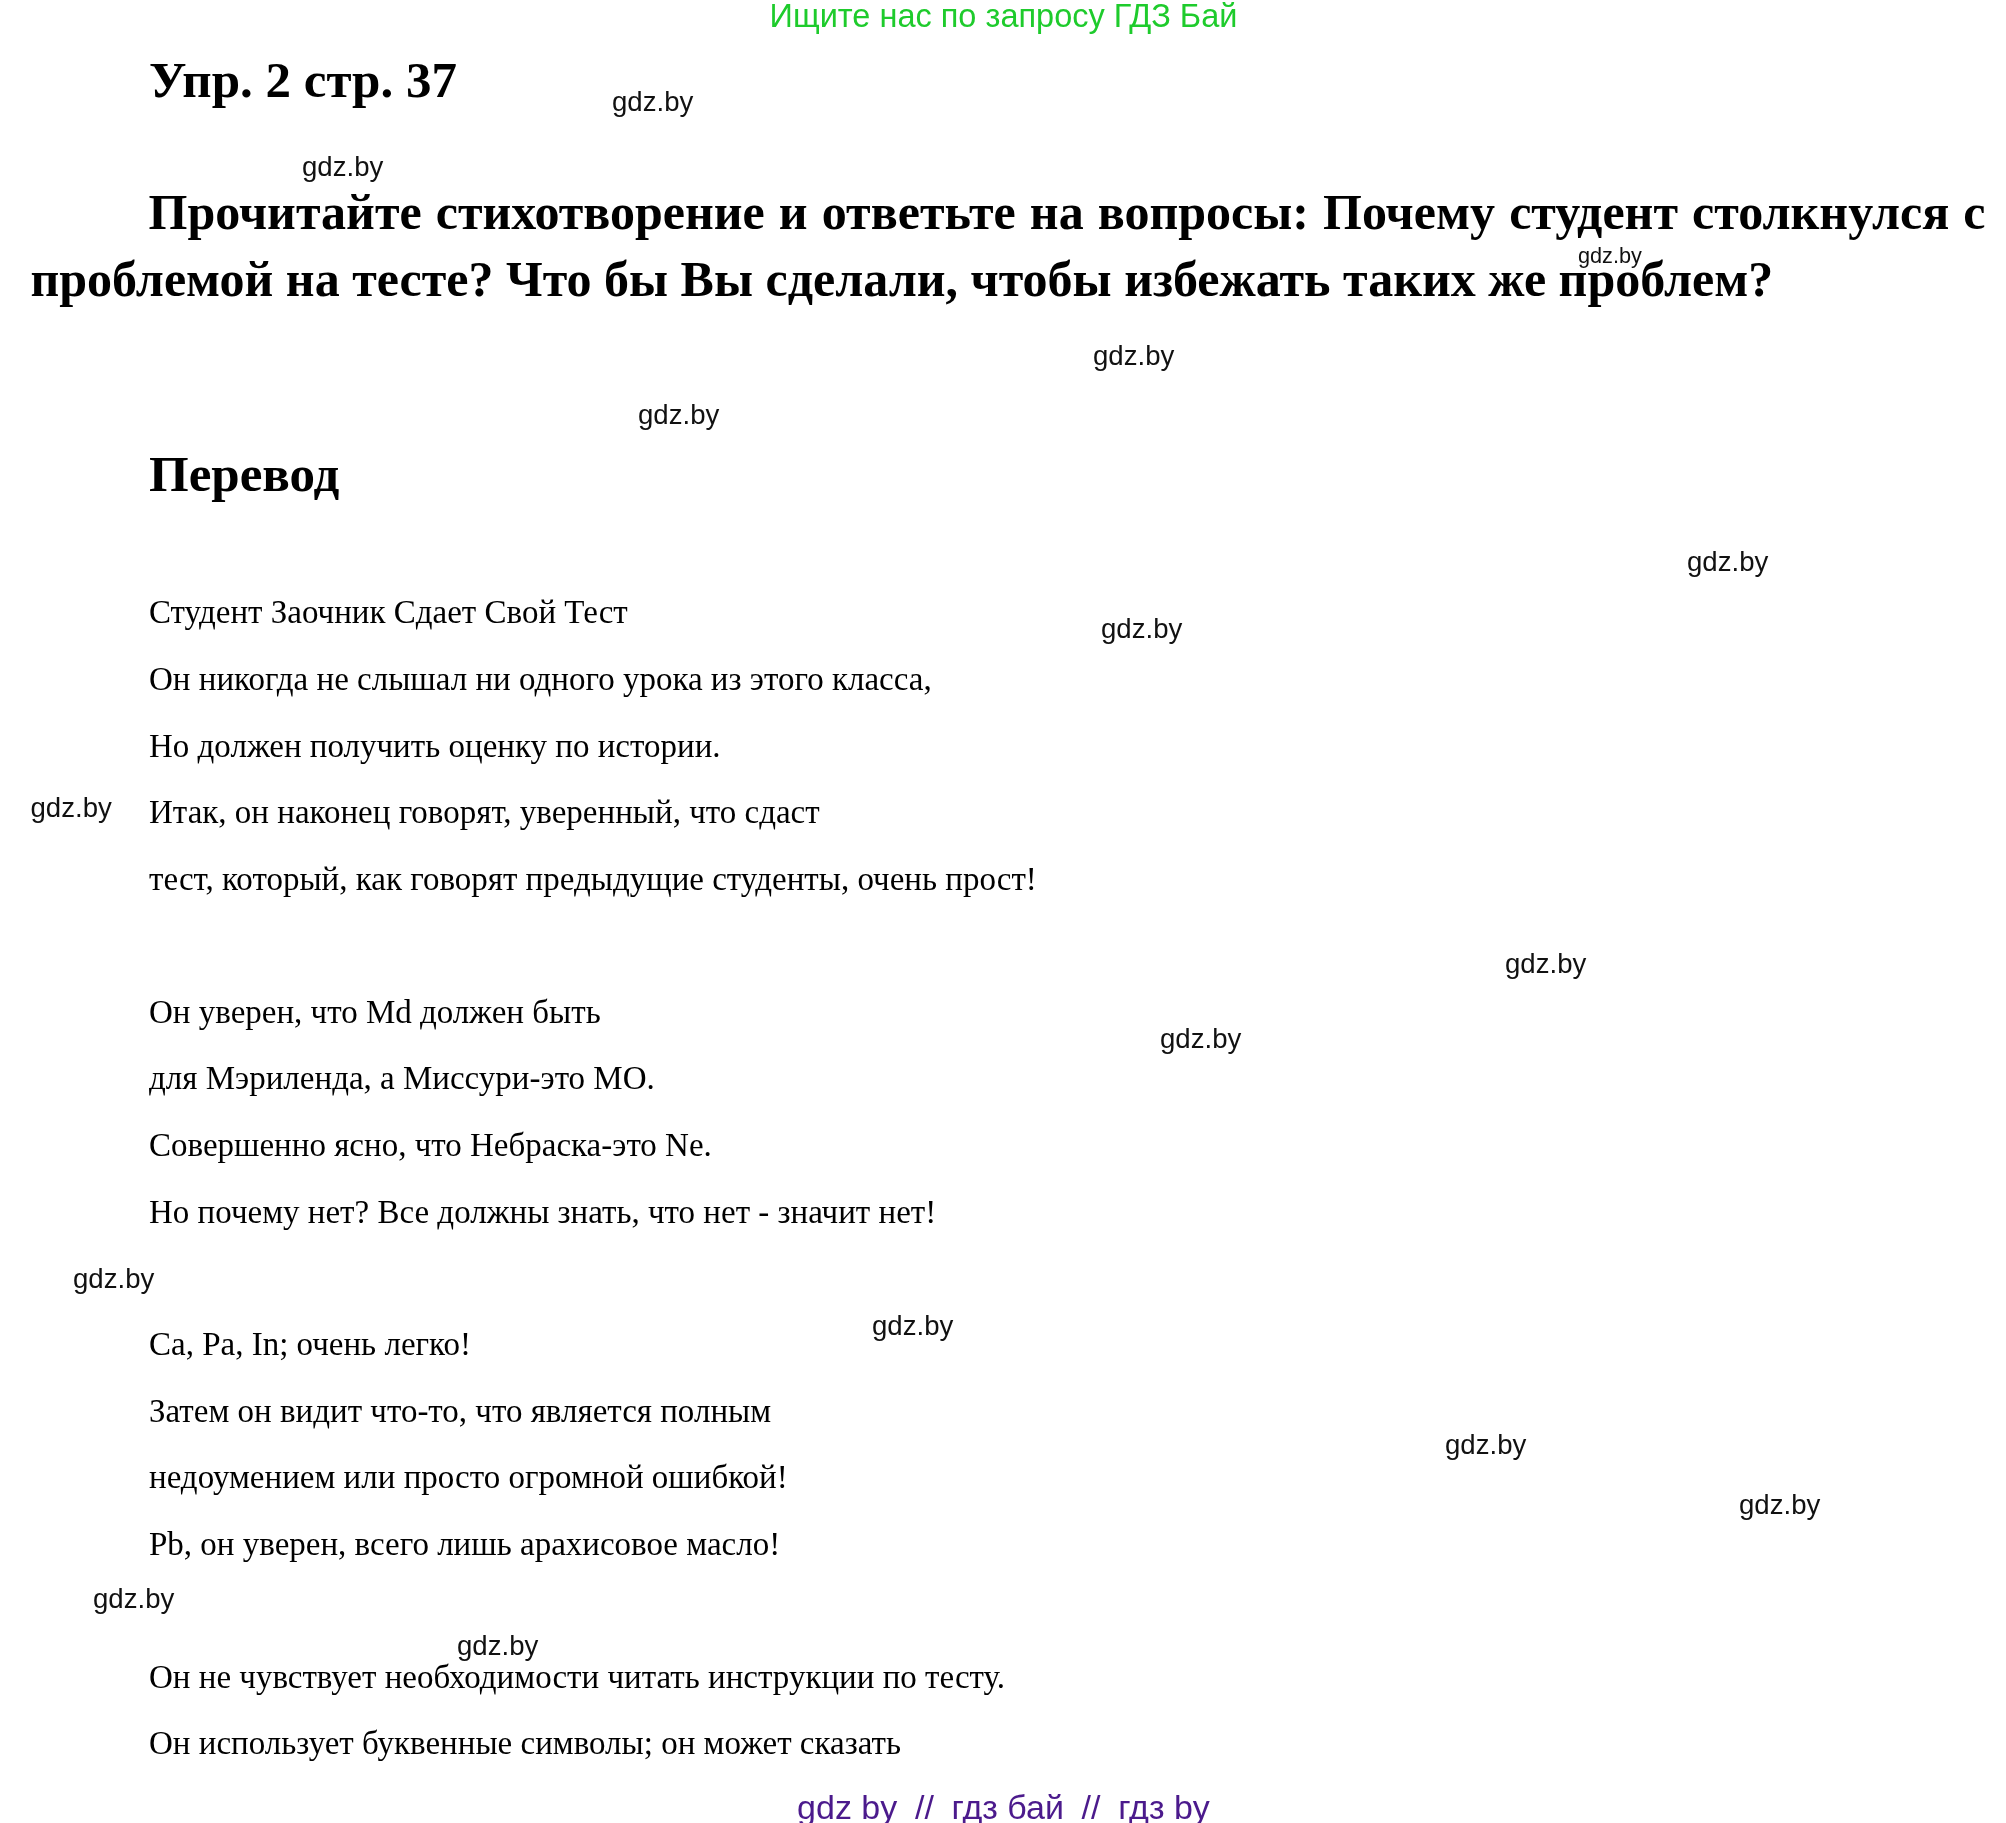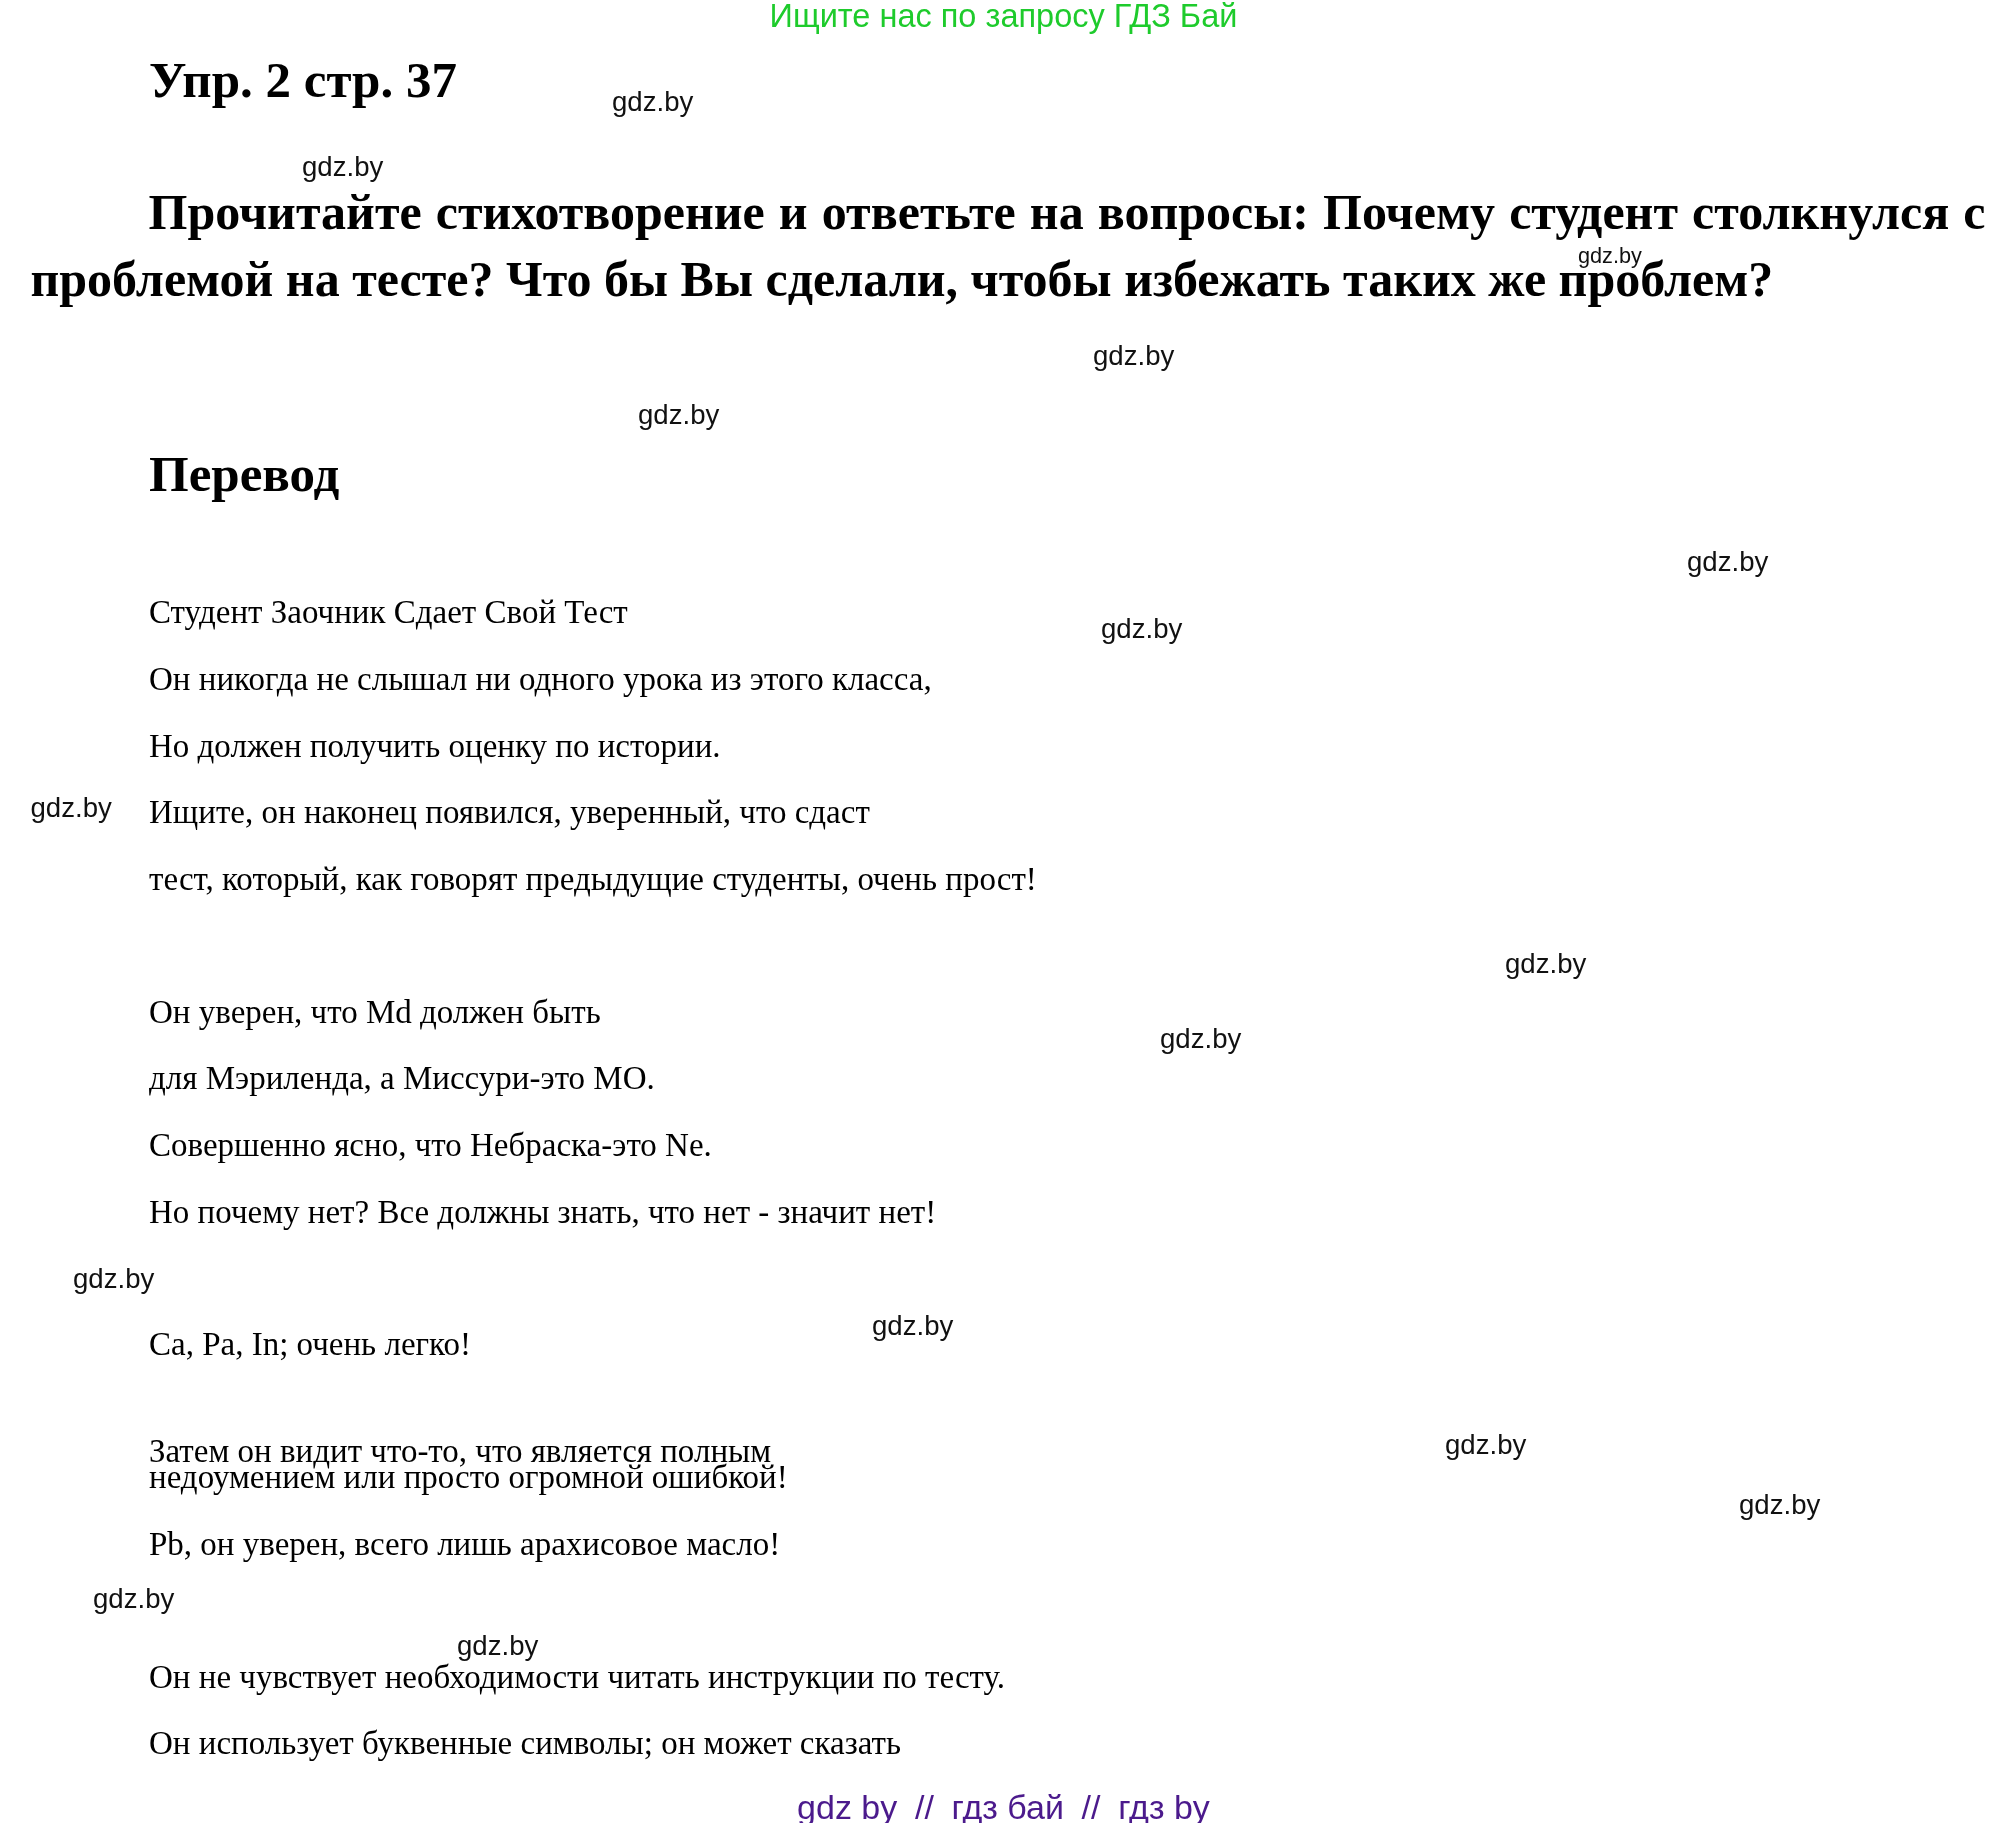--- a/index.html
+++ b/index.html
@@ -29,30 +29,30 @@
 
 <div class="abs title">Упр. 2 стр. 37</div>
 
 <div class="abs question">Прочитайте стихотворение и ответьте на вопросы: Почему студент столкнулся с проблемой на тесте? Что бы Вы сделали, чтобы избежать таких же проблем?</div>
 
 <div class="abs section">Перевод</div>
 
 <div class="abs poem-line" style="top:583px">Студент Заочник Сдает Свой Тест</div>
 <div class="abs poem-line" style="top:650px">Он никогда не слышал ни одного урока из этого класса,</div>
 <div class="abs poem-line" style="top:717px">Но должен получить оценку по истории.</div>
-<div class="abs poem-line" style="top:783px">Ищите, он наконец появился, уверенный, что сдаст</div>
+<div class="abs poem-line" style="top:783px">Итак, он наконец говорят, уверенный, что сдаст</div>
 <div class="abs poem-line" style="top:850px">тест, который, как говорят предыдущие студенты, очень прост!</div>
 
 <div class="abs poem-line" style="top:983px">Он уверен, что Md должен быть</div>
 <div class="abs poem-line" style="top:1049px">для Мэриленда, а Миссури-это MO.</div>
 <div class="abs poem-line" style="top:1116px">Совершенно ясно, что Небраска-это Ne.</div>
 <div class="abs poem-line" style="top:1183px">Но почему нет? Все должны знать, что нет - значит нет!</div>
 
 <div class="abs poem-line" style="top:1315px">Ca, Pa, In; очень легко!</div>
-<div class="abs poem-line" style="top:1422px">Затем он видит что-то, что является полным</div>
+<div class="abs poem-line" style="top:1382px">Затем он видит что-то, что является полным</div>
 <div class="abs poem-line" style="top:1448px">недоумением или просто огромной ошибкой!</div>
 <div class="abs poem-line" style="top:1515px">Pb, он уверен, всего лишь арахисовое масло!</div>
 
 <div class="abs poem-line" style="top:1648px">Он не чувствует необходимости читать инструкции по тесту.</div>
 <div class="abs poem-line" style="top:1714px">Он использует буквенные символы; он может сказать</div>
 
 <div class="abs wm" style="left:612px;top:77px">gdz.by</div>
 <div class="abs wm" style="left:302px;top:142px">gdz.by</div>
 <div class="abs wm small" style="left:1578px;top:234px">gdz.by</div>
 <div class="abs wm" style="left:1093px;top:331px">gdz.by</div>

